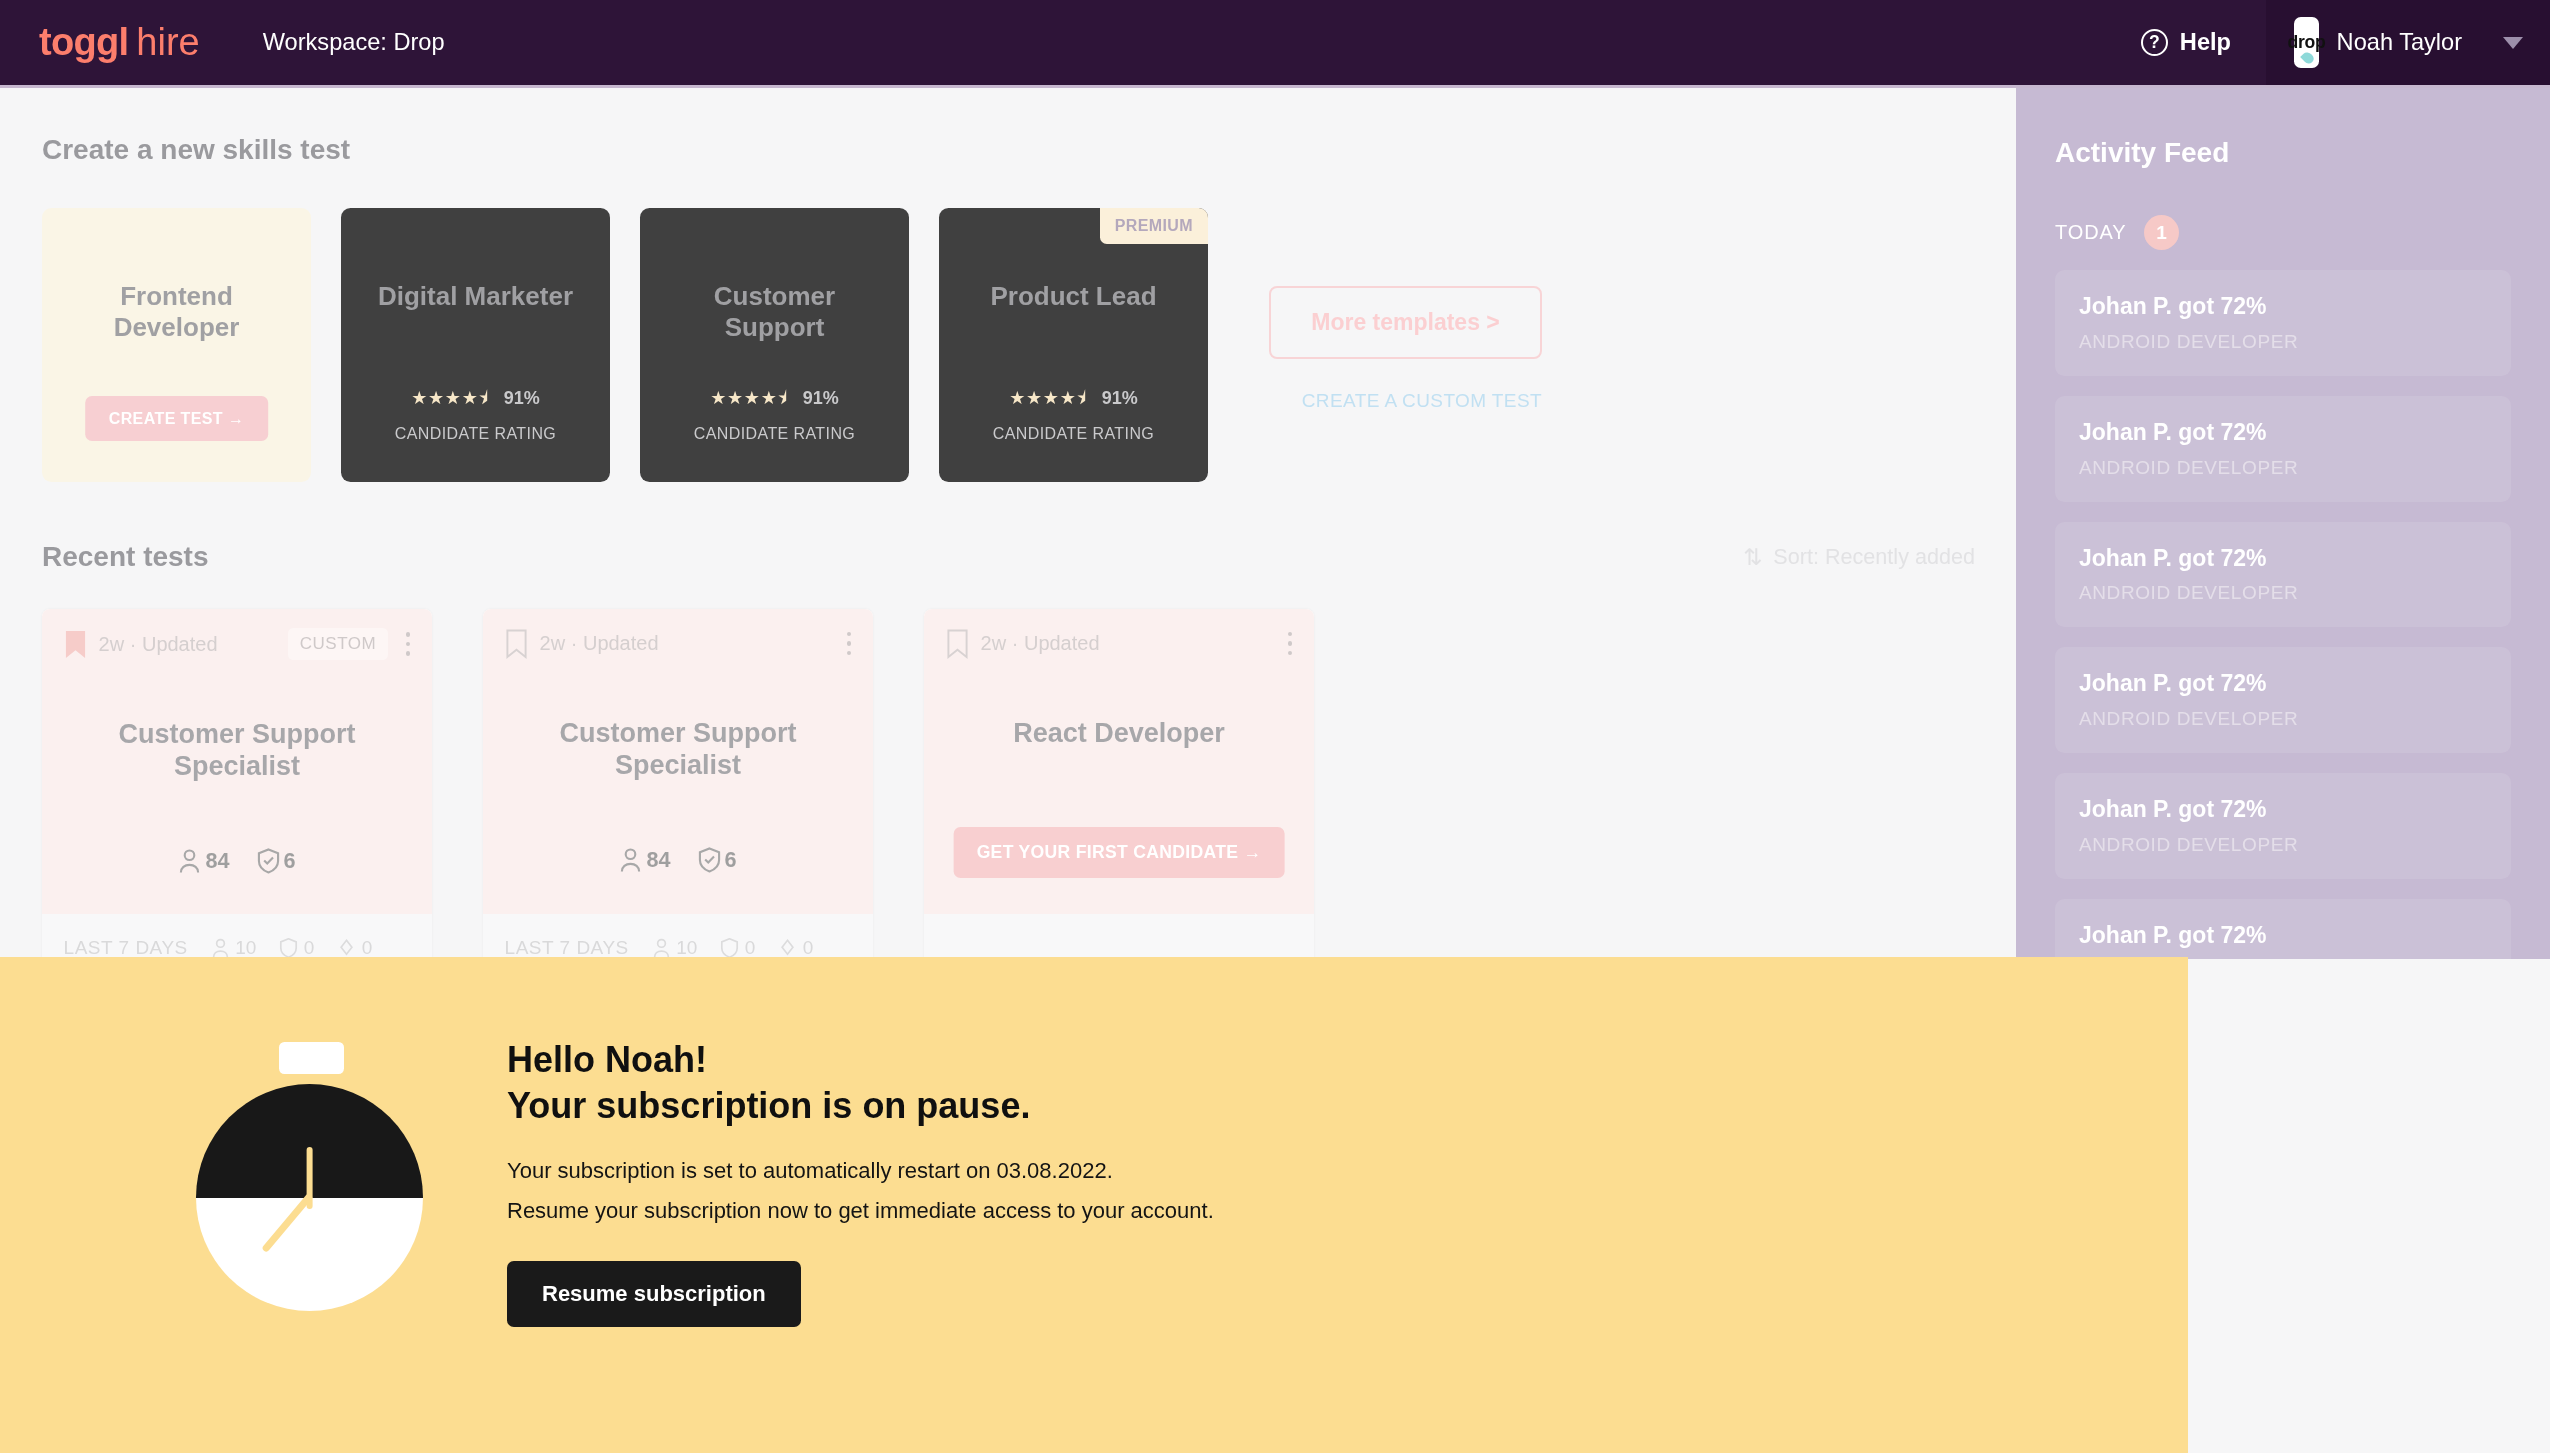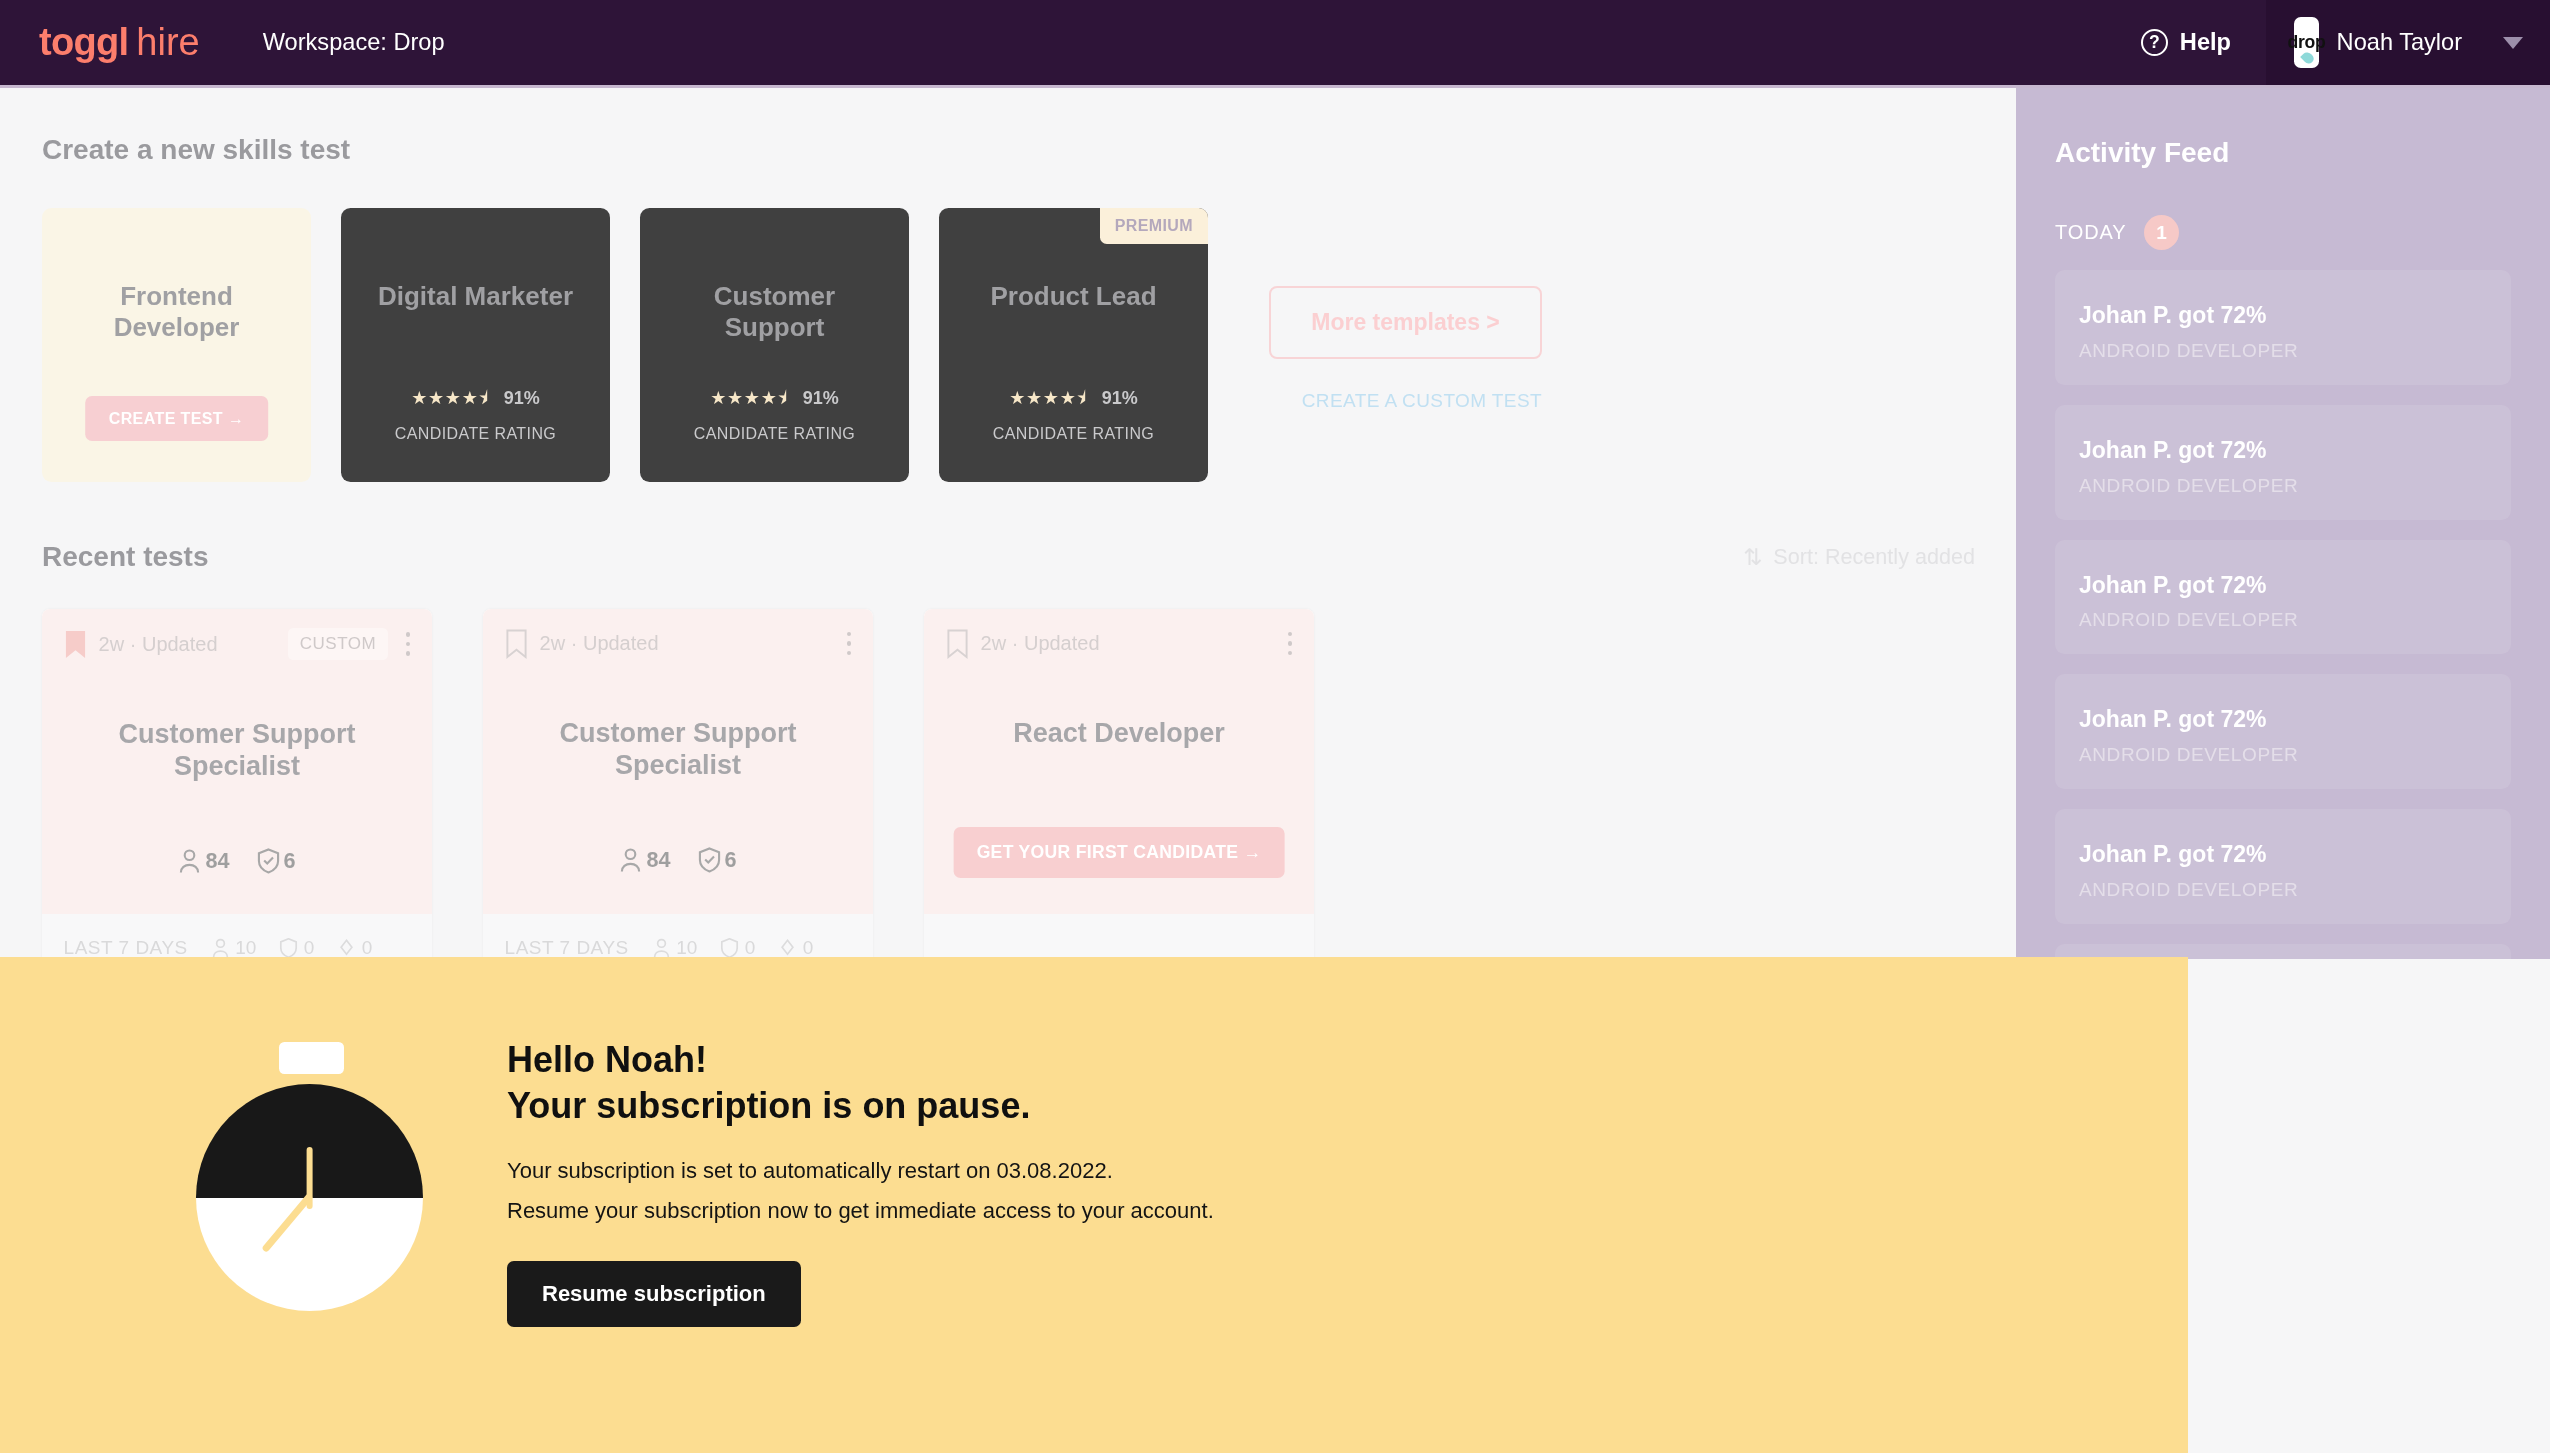--- a/index.html
+++ b/index.html
@@ -166,21 +166,21 @@
   .feed-day-label { font-size: 20px; color: #fff; letter-spacing: 0.9px; }
   .feed-count {
     background: #f6c9c7; color: #fff; font-size: 19px; font-weight: 700;
     width: 35px; height: 35px; border-radius: 50%;
     display: flex; align-items: center; justify-content: center;
   }
   .feed-item {
     background: rgba(255,255,255,0.10); border-radius: 9.5px;
     padding: 23px 24px; margin-top: 20px;
   }
-  .feed-item-title { font-size: 23px; font-weight: 700; color: #fff; margin-top: 9px; }
+  .feed-item-title { font-size: 23px; font-weight: 700; color: #fff; }
   .feed-item-sub { font-size: 19px; color: #e4dee9; letter-spacing: 0.6px; margin-top: 10.8px; }
 
   
   .banner {
     position: absolute; left: 0; bottom: 0; width: 2188px; height: 497px;
     background: #fcdd91;
     display: flex; align-items: flex-start;
   }
   .clock-wrap { position: relative; width: 230px; margin-left: 196px; margin-top: 85px; flex-shrink: 0; }
   .clock-btn {

